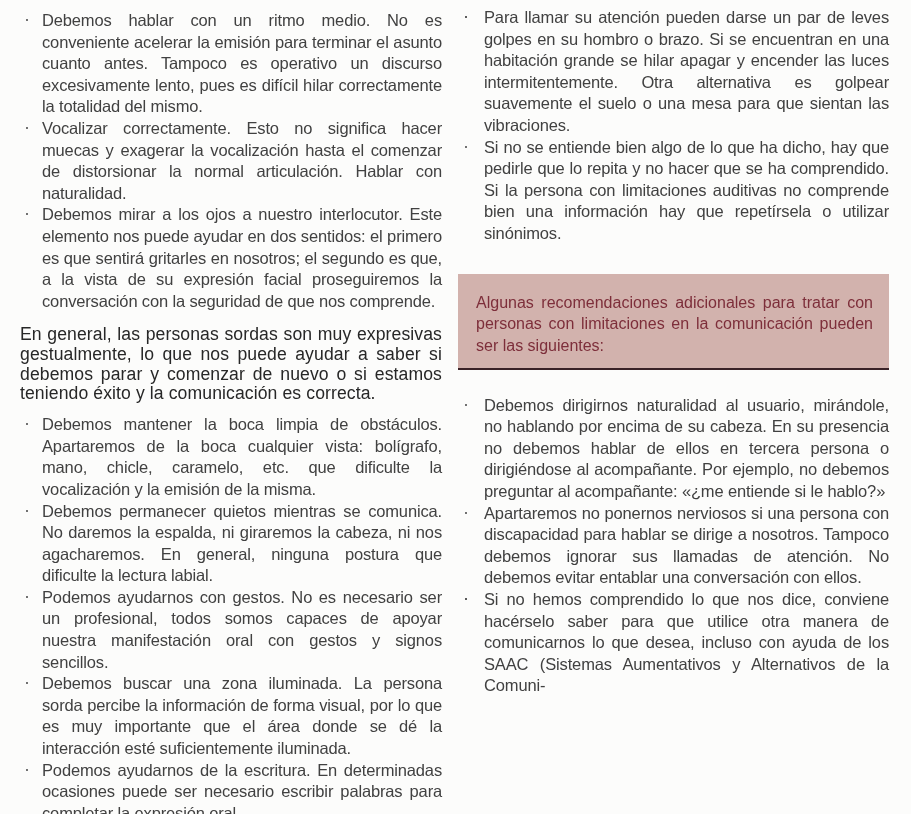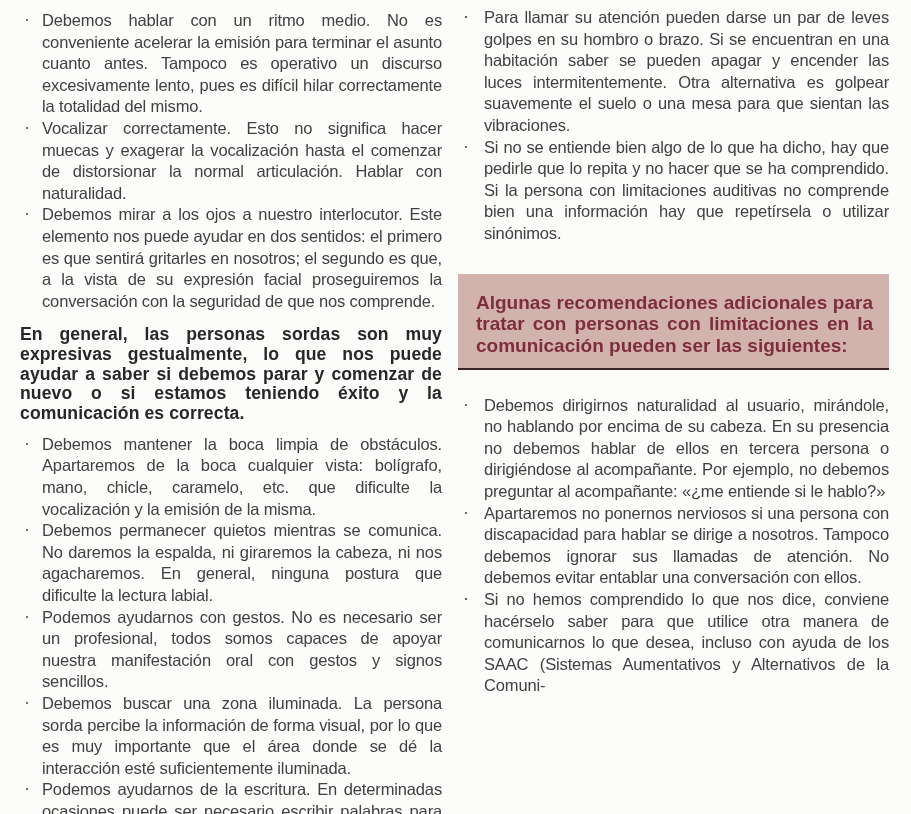--- a/index.html
+++ b/index.html
@@ -28,34 +28,34 @@
   .bullet {
     position: absolute;
     left: 4px;
     top: -1px;
     color: #5a5a5a;
     font-size: 18px;
   }
   .col-right .bullet { left: 5px; }
 
   .emphasis {
-    font-weight: bold;
+    font-weight: normal;
     color: #272727;
     font-size: 17.6px;
     line-height: 19.7px;
     text-align: justify;
     margin: 13px 0 10px 0;
     letter-spacing: 0.1px;
   }
 
   .callout {
     background: #d2b2ad;
     color: #7d2e3a;
-    font-weight: bold;
-    font-size: 19px;
+    font-weight: normal;
+    font-size: 16px;
     line-height: 21.7px;
     text-align: justify;
     padding: 18px 16px 11px 18px;
     border-bottom: 2px solid #3a2227;
     margin: 29px 0 25px 0;
   }
 </style>
 </head>
 <body>
 
@@ -101,21 +101,21 @@
 
   </div>
 
   <div class="col col-right">
 
     <div class="bullet-item">
       <span class="bullet">·</span>
     </div>
     <div class="bullet-item">
       <span class="bullet">·</span>
-      <span>Para llamar su atención pueden darse un par de leves golpes en su hombro o brazo. Si se encuentran en una habitación saber se pueden apagar y encender las luces intermitentemente. Otra alternativa es golpear suavemente el suelo o una mesa para que sientan las vibraciones.</span>
+      <span>Para llamar su atención pueden darse un par de leves golpes en su hombro o brazo. Si se encuentran en una habitación grande se hilar apagar y encender las luces intermitentemente. Otra alternativa es golpear suavemente el suelo o una mesa para que sientan las vibraciones.</span>
     </div>
     <div class="bullet-item">
       <span class="bullet">·</span>
       <span>Si no se entiende bien algo de lo que ha dicho, hay que pedirle que lo repita y no hacer que se ha comprendido. Si la persona con limitaciones auditivas no comprende bien una información hay que repetírsela o utilizar sinónimos.</span>
     </div>
 
     <div class="callout">
       <span>Algunas recomendaciones adicionales para tratar con personas con limitaciones en la comunicación pueden ser las siguientes:</span>
     </div>
 

